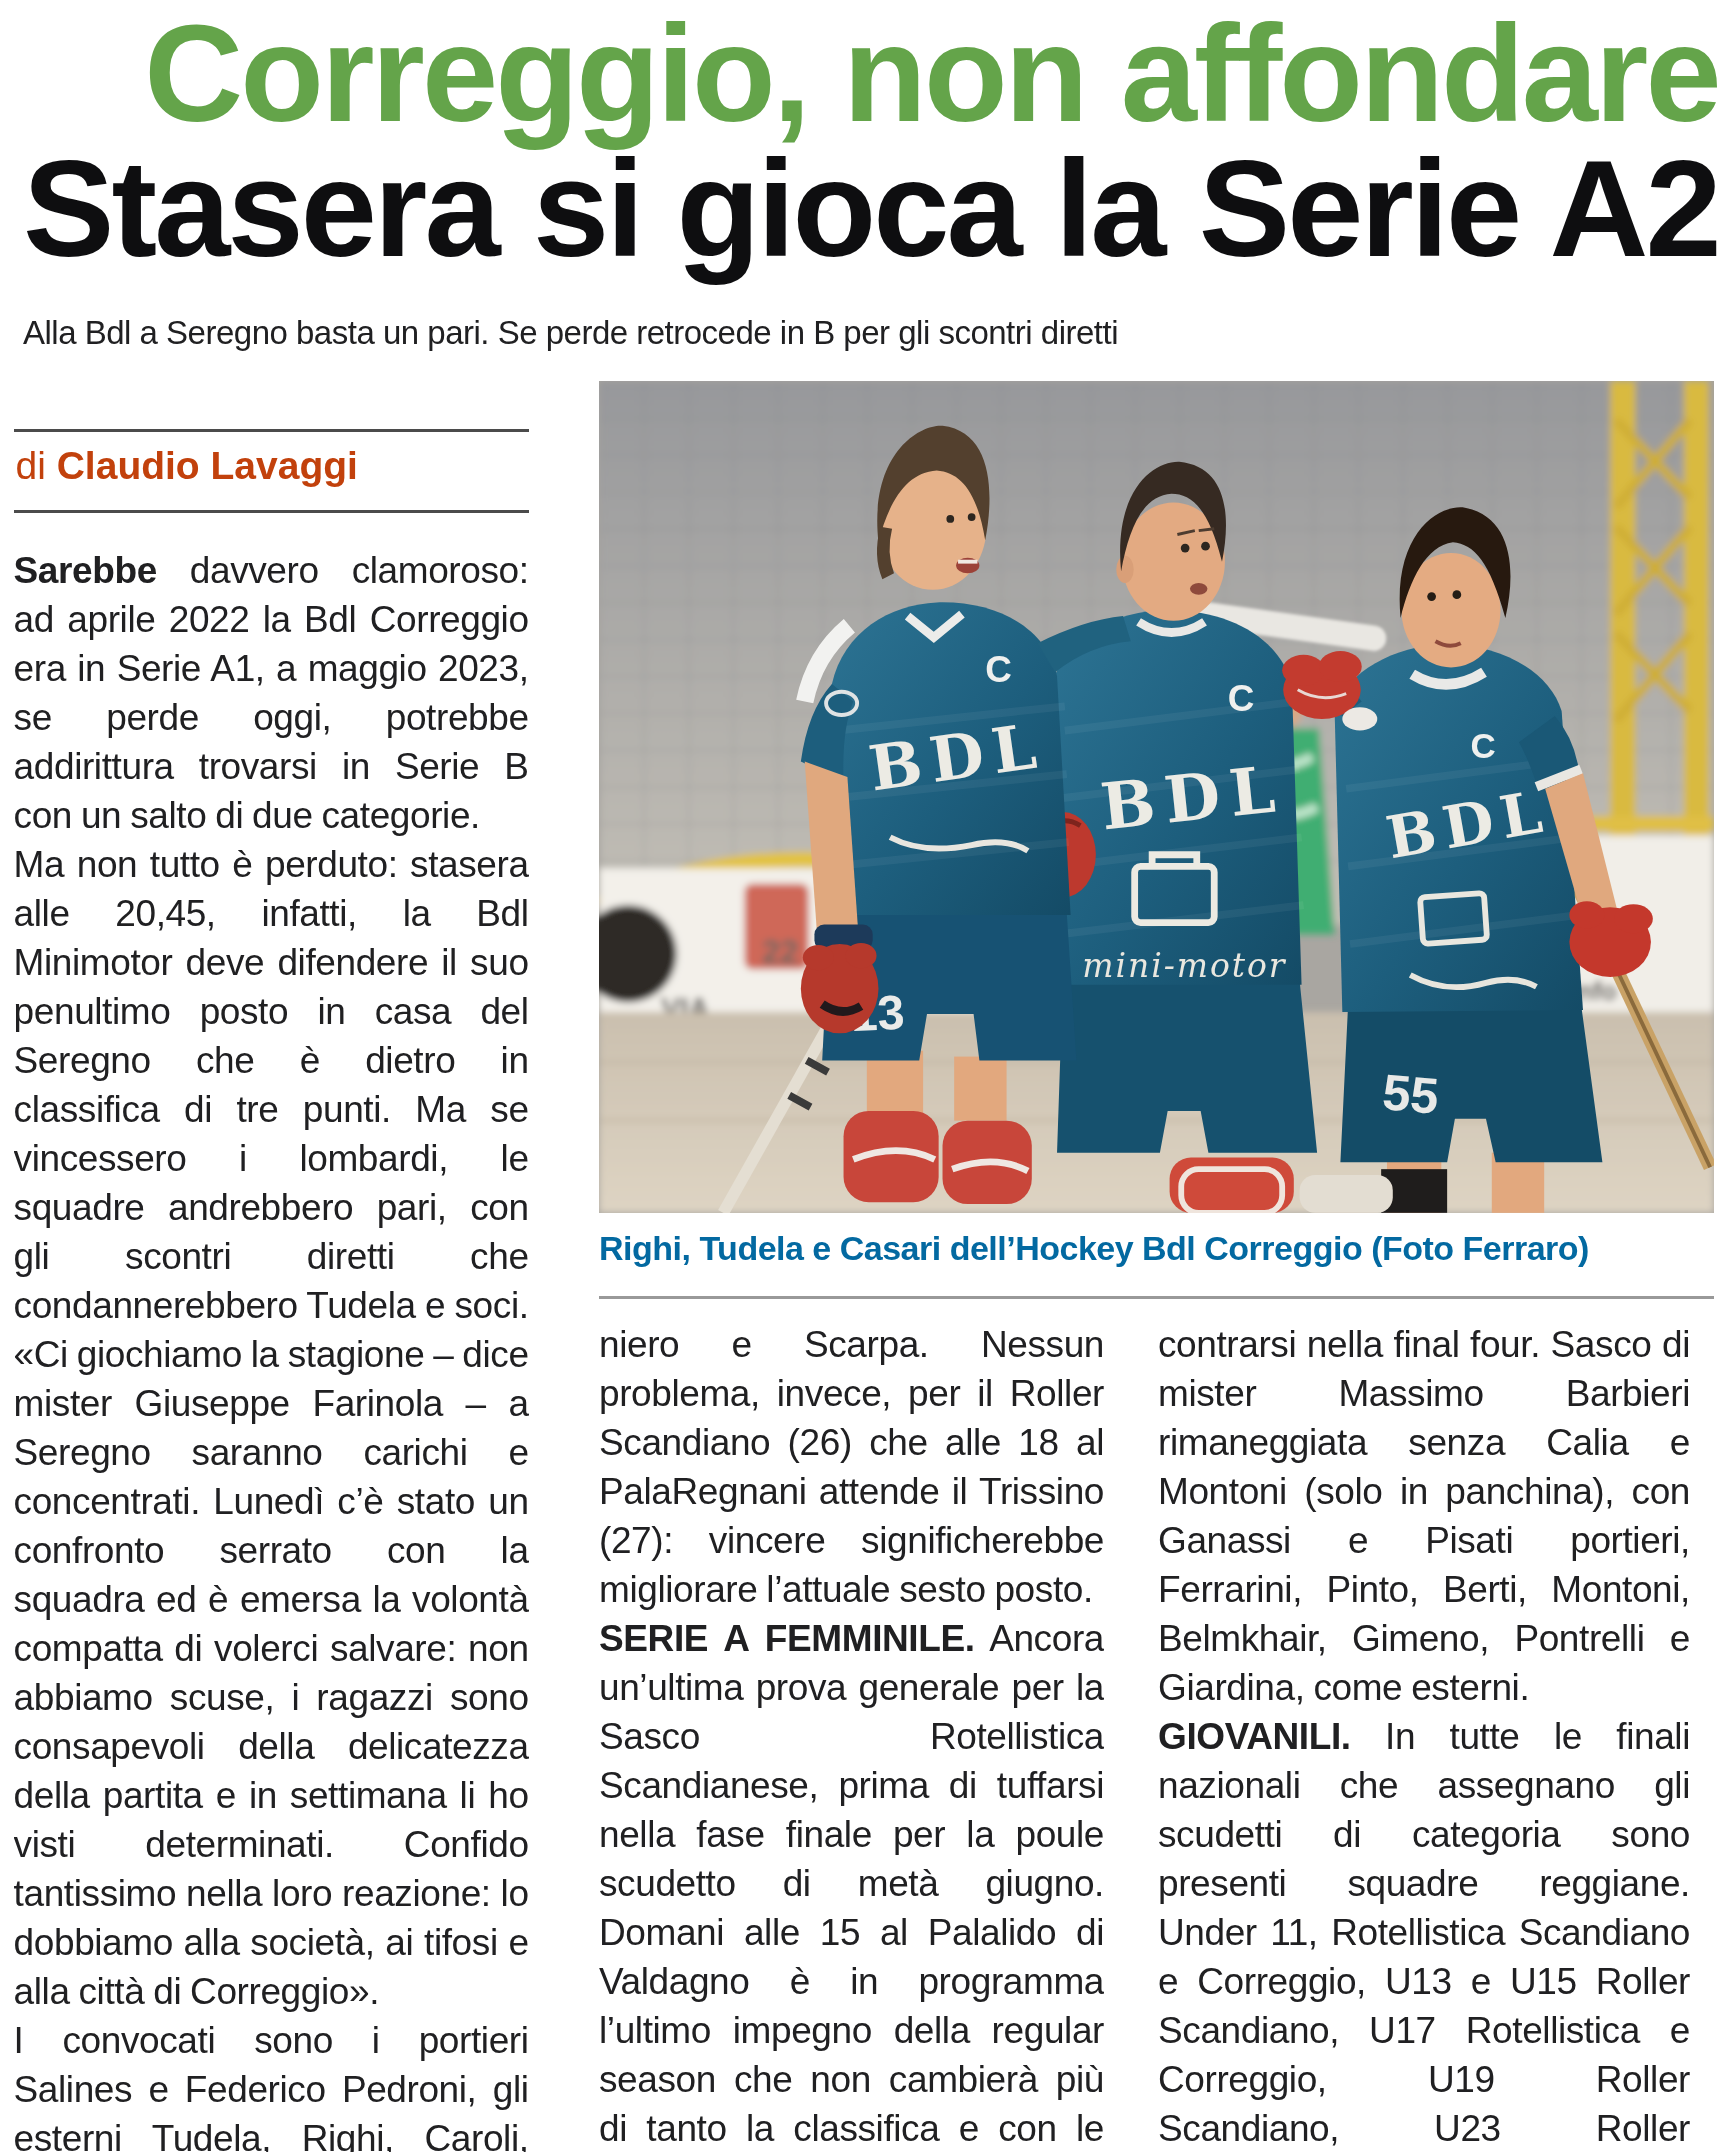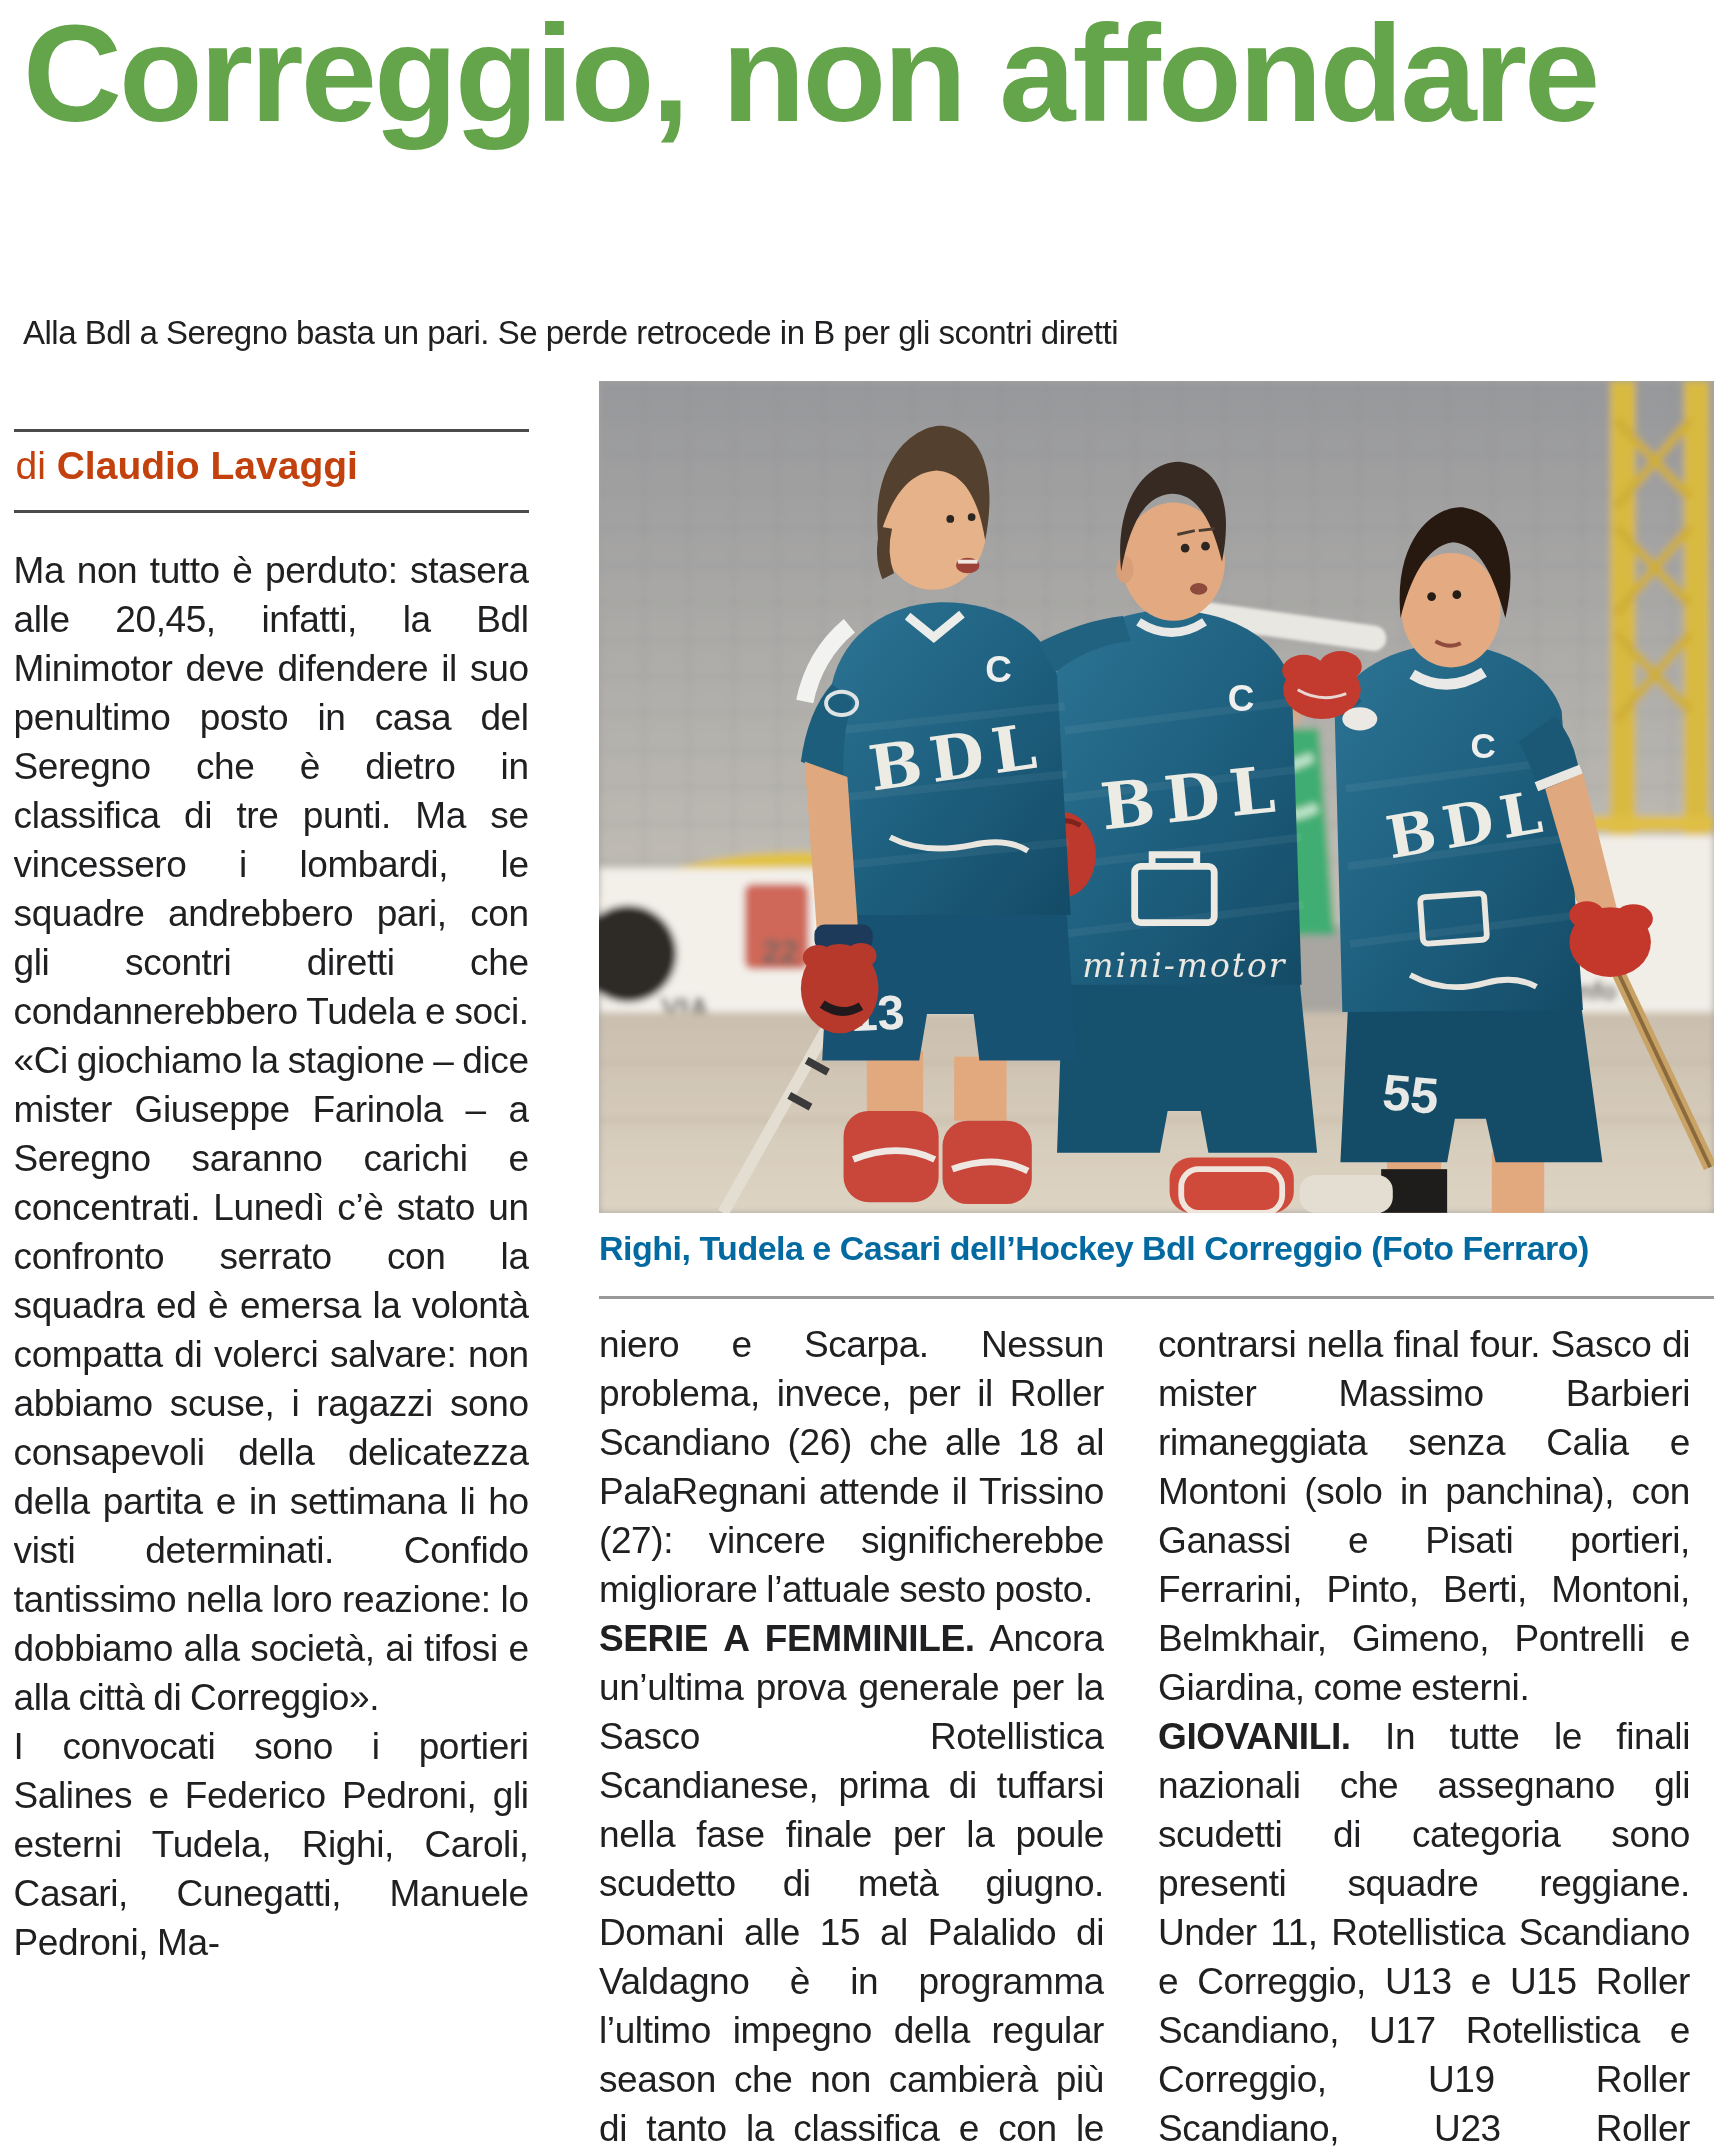--- a/index.html
+++ b/index.html
@@ -35,29 +35,31 @@
   .caption{position:absolute;left:599px;top:1228px;width:1115px;font-size:34px;line-height:41px;font-weight:700;color:#0369a1;letter-spacing:-0.5px;}
   #rule-c{left:599px;top:1296px;width:1115px;height:2.9px;background:#999;}
 </style>
 </head>
 <body>
 
 <div class="page">
 
   <div class="headline">
     <div class="hl-line hl-green">Correggio, non affondare</div>
+    <div class="hl-line hl-black">Stasera si gioca la Serie A2</div>
   </div>
 
   <div class="subhead">Alla Bdl a Seregno basta un pari. Se perde retrocede in B per gli scontri diretti</div>
 
   <div class="rule" id="rule-a"></div>
   <div class="byline"><span>di</span> <b>Claudio Lavaggi</b></div>
   <div class="rule" id="rule-b"></div>
 
   <div class="bodycol" id="col-left">
+    <p><b>Sarebbe</b><span> davvero clamoroso: ad aprile 2022 la Bdl Correggio era in Serie A1, a maggio 2023, se perde oggi, potrebbe addirittura trovarsi in Serie B con un salto di due categorie.</span></p>
     <p><b></b><span>Ma non tutto è perduto: stasera alle 20,45, infatti, la Bdl Minimotor deve difendere il suo penultimo posto in casa del Seregno che è dietro in classifica di tre punti. Ma se vincessero i lombardi, le squadre andrebbero pari, con gli scontri diretti che condannerebbero Tudela e soci. «Ci giochiamo la stagione – dice mister Giuseppe Farinola – a Seregno saranno carichi e concentrati. Lunedì c’è stato un confronto serrato con la squadra ed è emersa la volontà compatta di volerci salvare: non abbiamo scuse, i ragazzi sono consapevoli della delicatezza della partita e in settimana li ho visti determinati. Confido tantissimo nella loro reazione: lo dobbiamo alla società, ai tifosi e alla città di Correggio».</span></p>
     <p><b></b><span>I convocati sono i portieri Salines e Federico Pedroni, gli esterni Tudela, Righi, Caroli, Casari, Cunegatti, Manuele Pedroni, Ma-</span></p>
   </div>
 
   <div class="photo">
     <svg viewBox="0 0 1149 857" xmlns="http://www.w3.org/2000/svg">
       <defs>
         <linearGradient id="wallg" x1="0" y1="0" x2="0" y2="1">
           <stop offset="0" stop-color="#97989b"></stop>
             <stop offset="1" stop-color="#c3bfb6"></stop>

